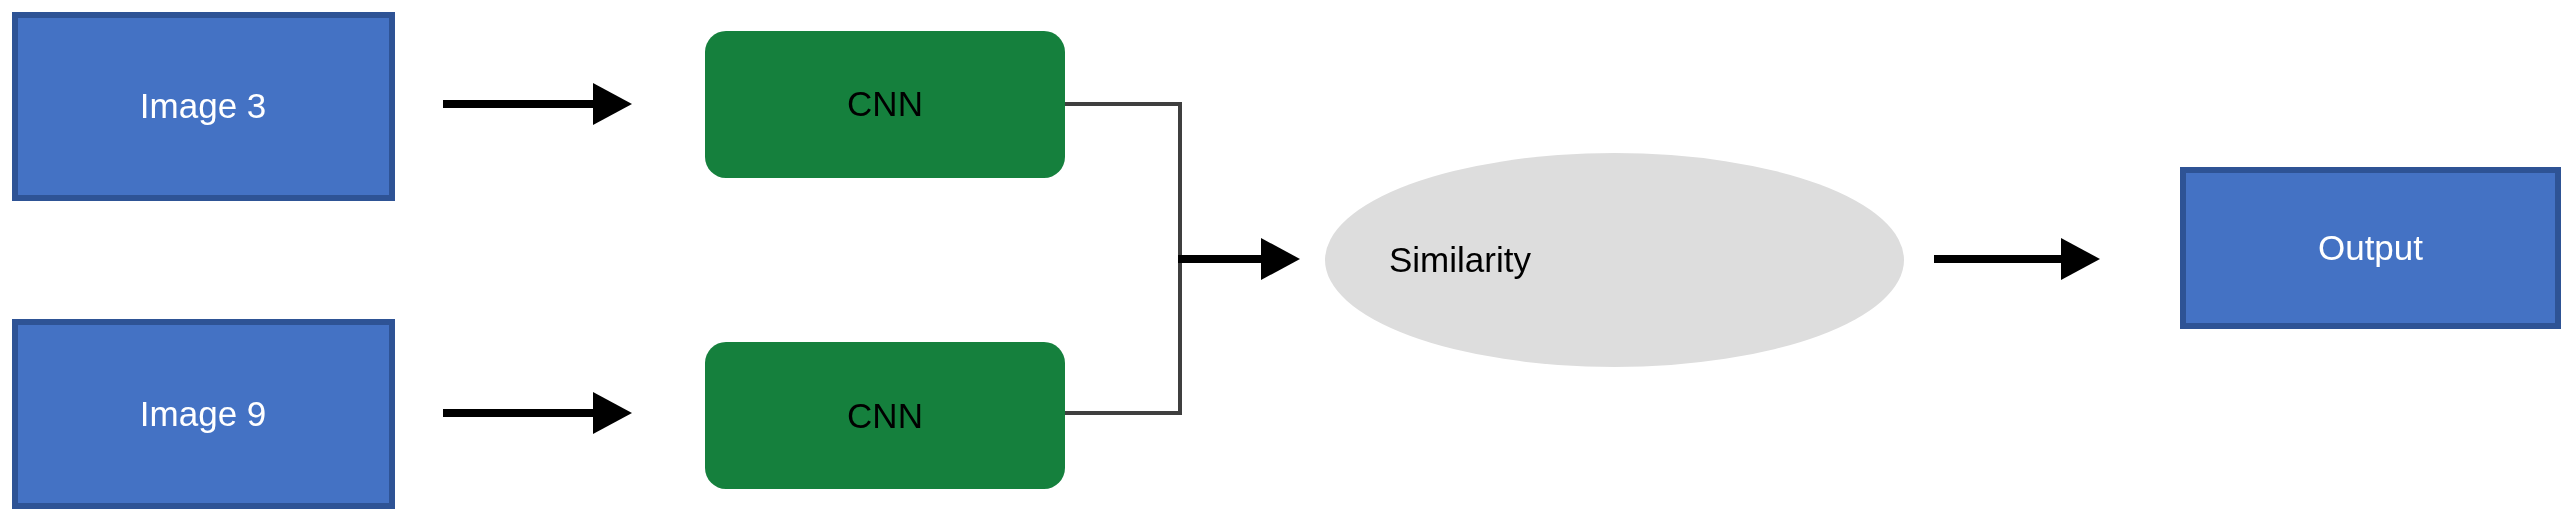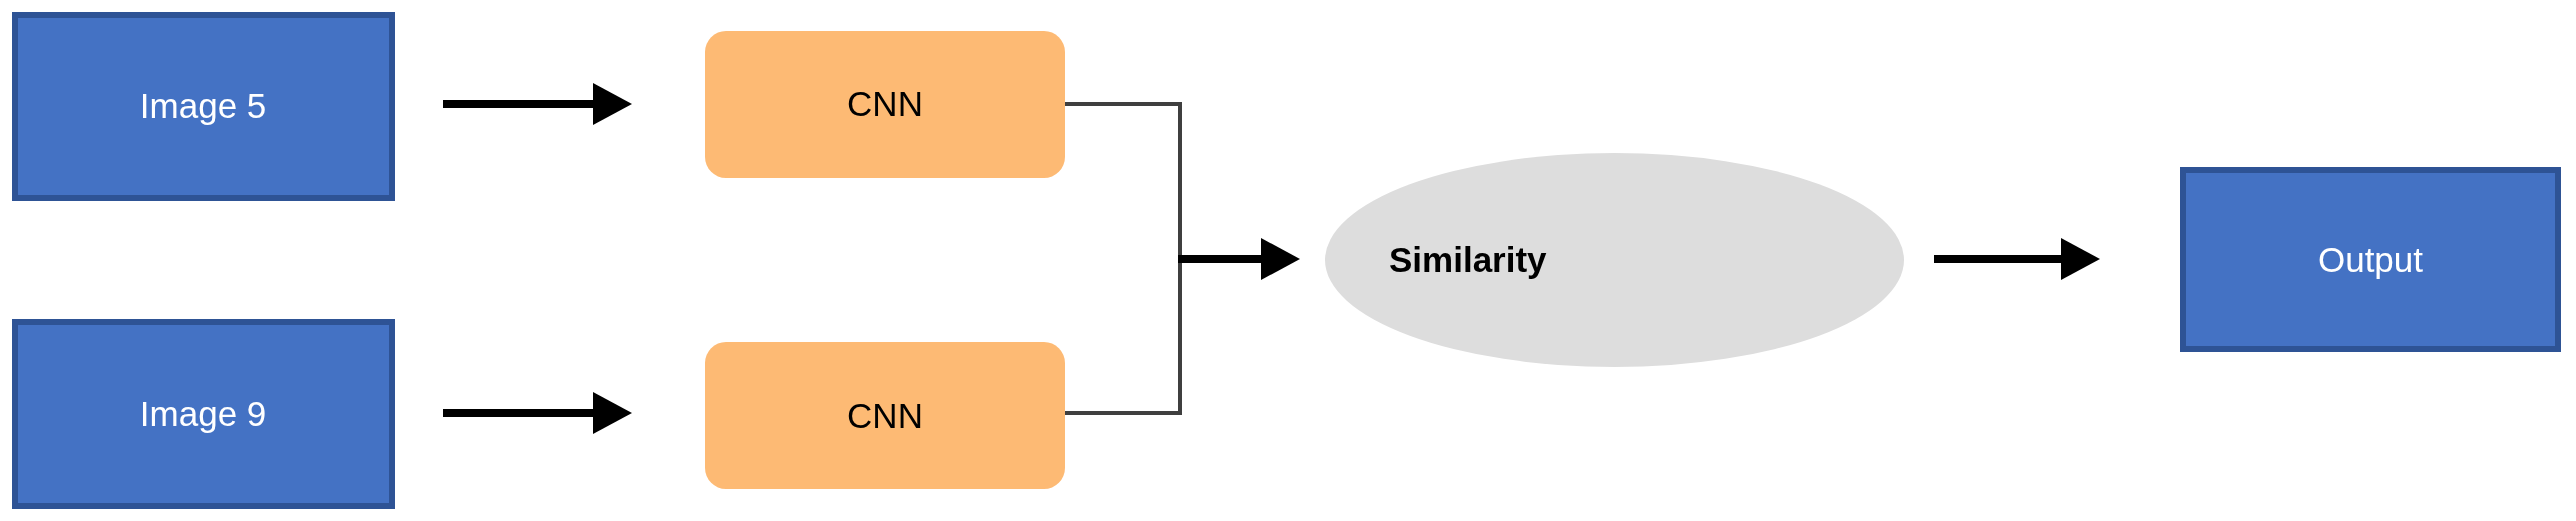--- a/index.html
+++ b/index.html
@@ -29,34 +29,34 @@
   
   .box-blue {
     background: #4472C4;
     border: 6.7px solid #2E5395;
     color: #ffffff;
     font-size: 35px;
     font-weight: 400;
   }
   
   .box-gray {
-    background: #fdba74;
+    background: #15803d;
     border: none;
     border-radius: 21px;
     color: #000000;
     font-size: 35px;
     font-weight: 400;
   }
   
   .ellipse-gray {
     background: #DDDDDD;
     border-radius: 50%;
     color: #000000;
     font-size: 35px;
-    font-weight: 700;
+    font-weight: 400;
     justify-content: flex-start;
     text-align: left;
   }
   .ellipse-label {
     padding-left: 64px;
   }
   
   .arrow {
     position: absolute;
     height: 0;
@@ -88,21 +88,21 @@
     width: 3.7px;
     background: #3f3f3f;
   }
 </style>
 </head>
 <body>
 
 <div id="canvas">
 
   <div class="node box-blue" style="left:11.6px; top:11.6px; width:383px; height:189px;">
-    <span>Image 5</span>
+    <span>Image 3</span>
   </div>
 
   <div class="node box-blue" style="left:11.6px; top:319px; width:383px; height:190px;">
     <span>Image 9</span>
   </div>
 
   <div class="arrow" style="left:443px; top:104px; width:189px;">
     <div class="shaft" style="width:150px;"></div>
     <div class="head" style="left:150px;"></div>
   </div>
@@ -133,18 +133,18 @@
     <div class="ellipse-label">
       <div>Similarity</div>
     </div>
   </div>
 
   <div class="arrow" style="left:1934px; top:259px; width:166px;">
     <div class="shaft" style="width:127px;"></div>
     <div class="head" style="left:127px;"></div>
   </div>
 
-  <div class="node box-blue" style="left:2180px; top:167px; width:381px; height:185px;">
+  <div class="node box-blue" style="left:2180px; top:167px; width:381px; height:162px;">
     <span>Output</span>
   </div>
 
 </div>
 
 
 </body></html>

